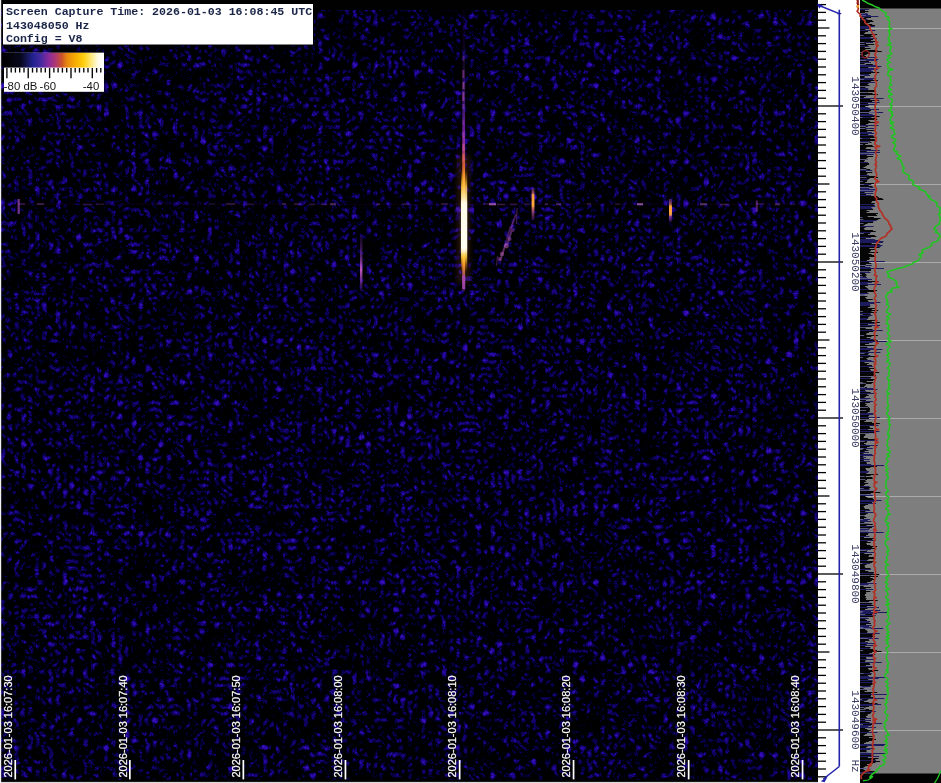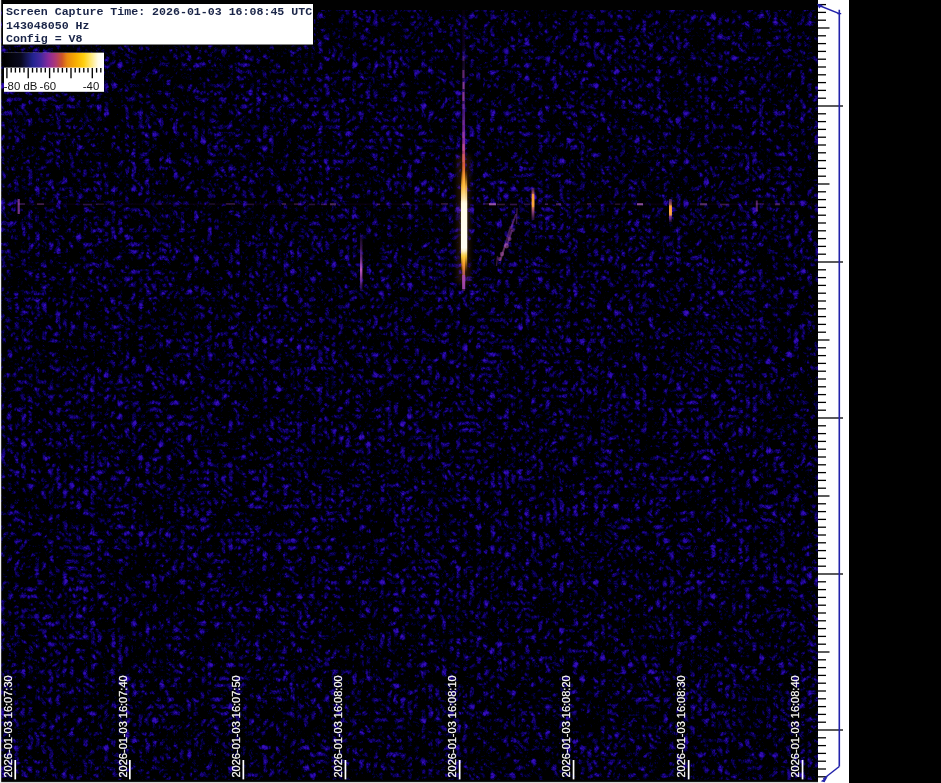--- a/index.html
+++ b/index.html
@@ -1,15 +1,15 @@
 <!DOCTYPE html>
 <html><head><meta charset="utf-8">
 <style>
   html,body{margin:0;padding:0;background:#000;}
-  #wrap{position:relative;width:849px;height:783px;overflow:hidden;}
+  #wrap{position:relative;width:941px;height:783px;overflow:hidden;}
 </style></head>
 <body>
 <div id="wrap">
 <svg width="941" height="783" viewBox="0 0 941 783">
 <defs>
   <filter id="nz" x="0" y="0" width="1" height="1" color-interpolation-filters="sRGB">
     <feTurbulence type="turbulence" baseFrequency="0.145" numOctaves="5" seed="33"></feTurbulence>
     <feColorMatrix type="matrix" values="1.0 0 0 0 -0.44  0.45 0 0 0 -0.25  2.3 0 0 0 -0.74  0 0 0 0 1"></feColorMatrix>
     <feComponentTransfer>
             <feFuncR type="table" tableValues="0 0.55"></feFuncR>

